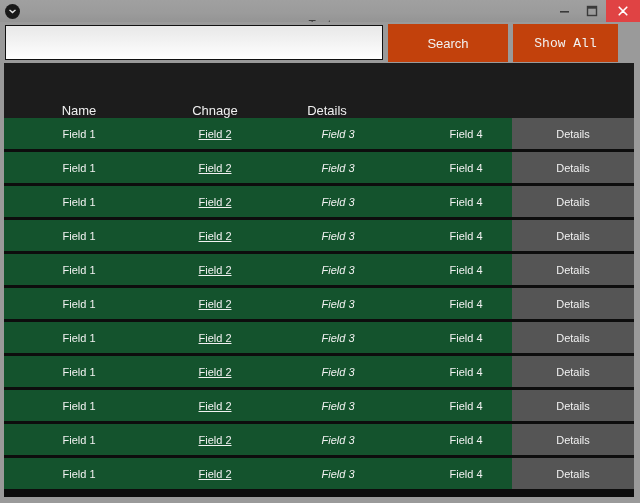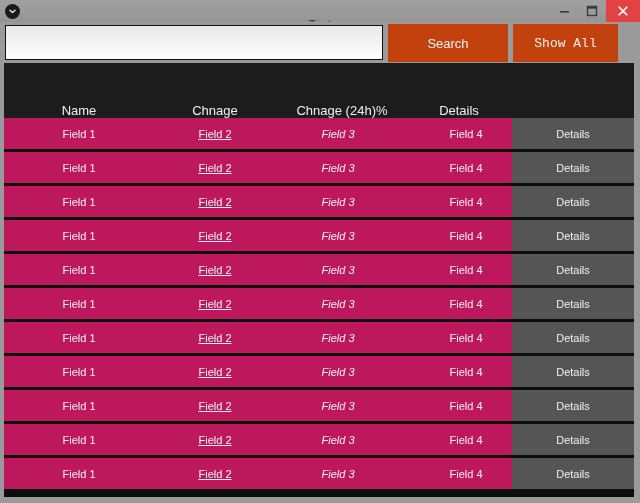--- a/index.html
+++ b/index.html
@@ -145,21 +145,21 @@
     height: 381px;
     overflow: hidden;
     background: #0d0d0d;
   }
   .table-row {
     position: relative;
     height: 31px;
     margin-bottom: 3px;
     display: flex;
     align-items: center;
-    background: #be185d;
+    background: #14532d;
     width: 630px;
   }
   .td {
     font-size: 11px;
     color: #f2f2f2;
     text-align: center;
     flex: none;
   }
   .td-name   { width: 150px; }
   .td-price  { width: 122px; text-decoration: underline; }
@@ -226,21 +226,20 @@
 
   <div id="search-bar">
     <input id="search-input" type="text" placeholder="" style="">
     <button class="toolbar-button" id="btn-search">Search</button>
     <button class="toolbar-button" id="btn-show-all">Show All</button>
   </div>
 
   <div id="table-header">
     <div class="th th-name">Name</div>
     <div class="th th-price">Chnage</div>
-    <div class="th th-change">Chnage (24h)%</div>
     <div class="th th-details">Details</div>
   </div>
 
   <div id="table-body">
       <div class="table-row">
         <div class="td td-name">Field 1</div>
         <div class="td td-price">Field 2</div>
         <div class="td td-cap">Field 3</div>
         <div class="td td-change">Field 4</div>
         <button class="details-button">Details</button>

